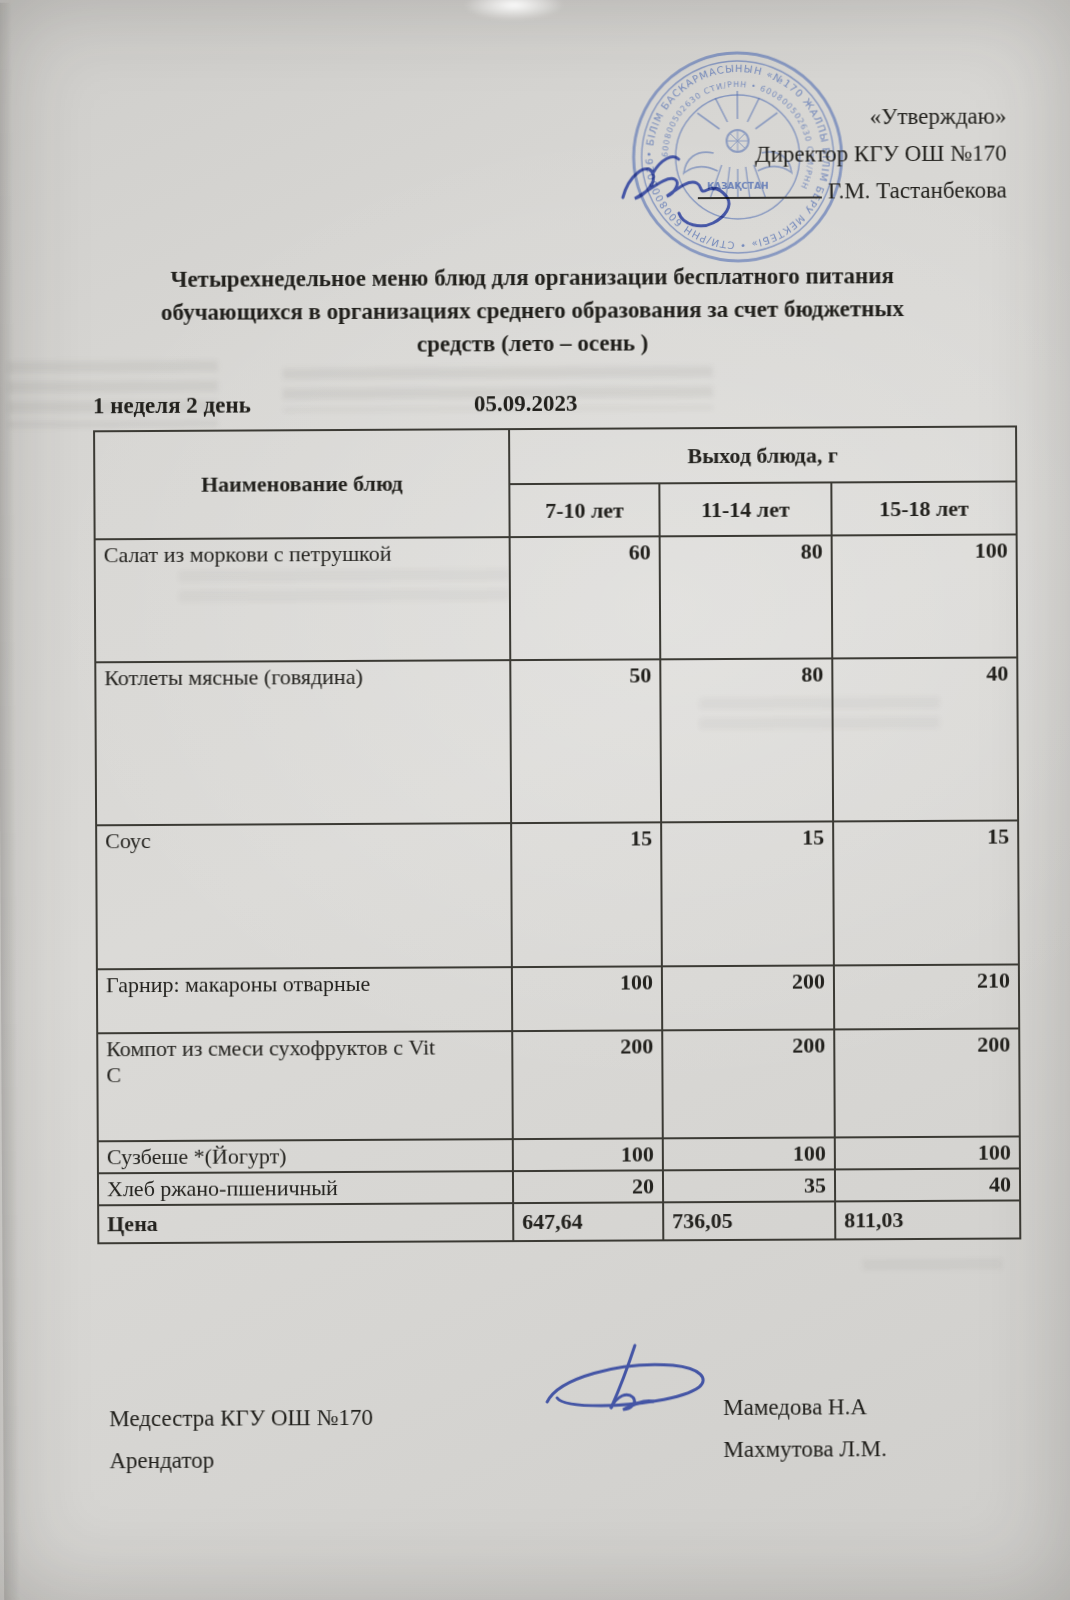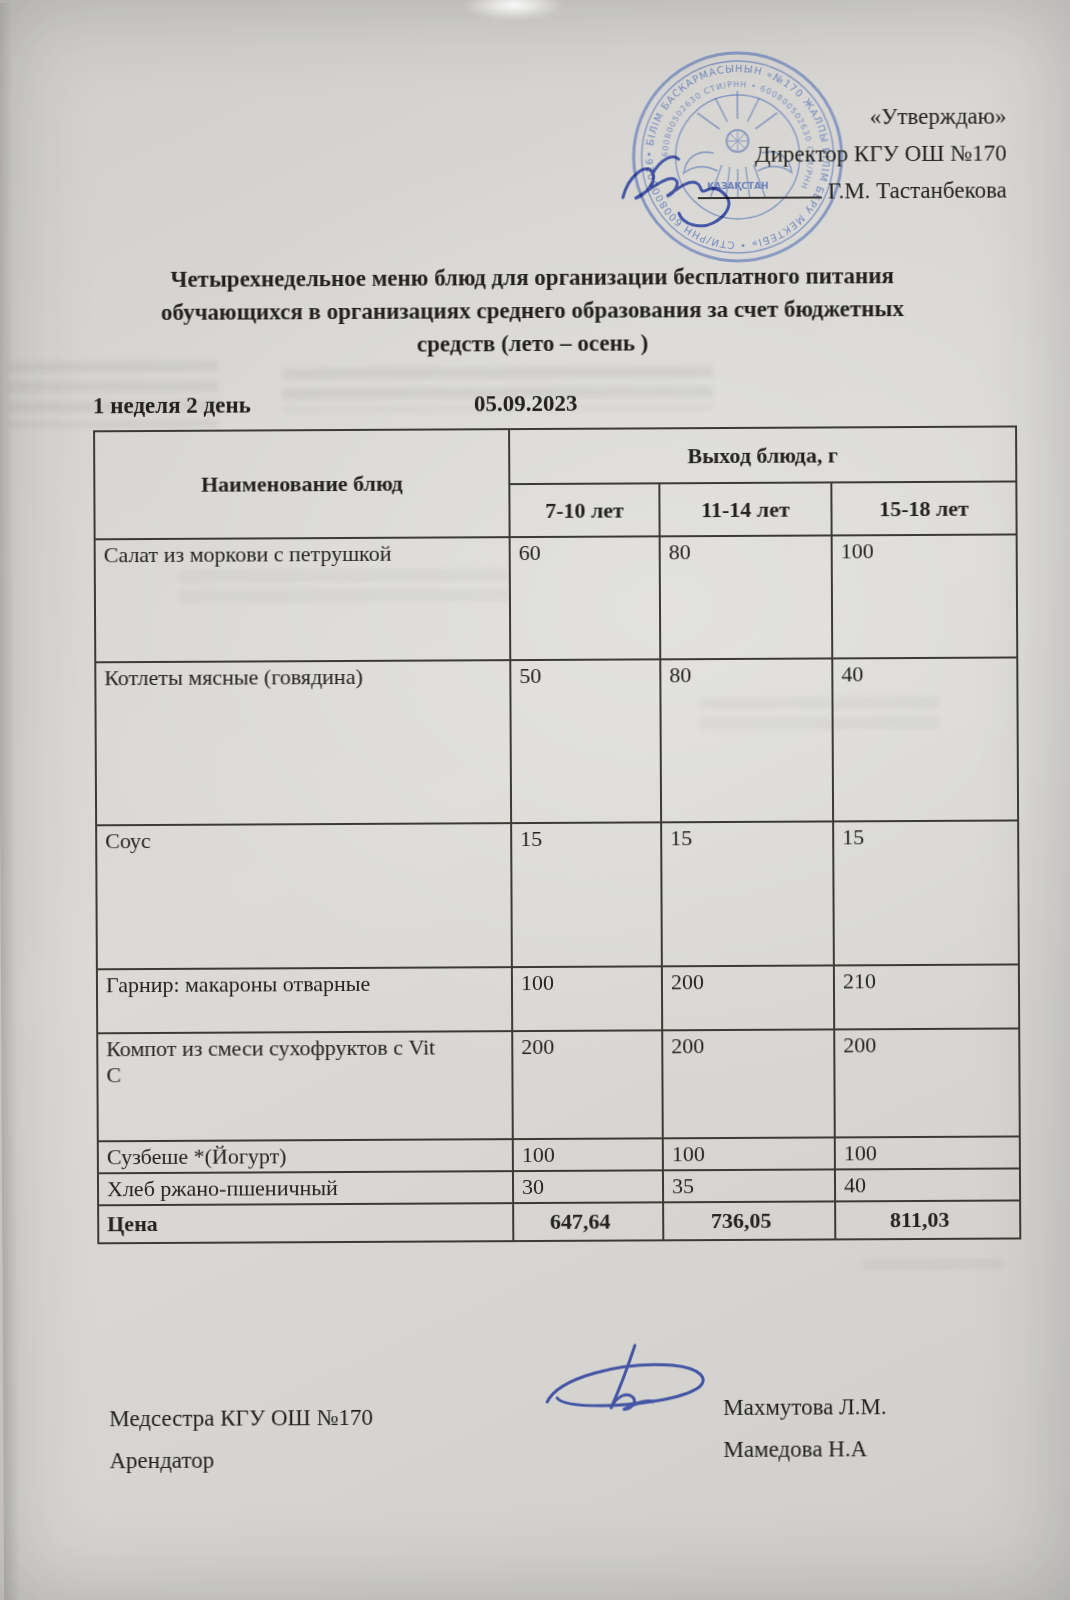--- a/index.html
+++ b/index.html
@@ -39,25 +39,25 @@
   .subhead .date{position:absolute;left:381px;top:0;}
   
   table.menu{position:absolute;left:95px;top:428px;width:922px;
     border-collapse:collapse;table-layout:fixed;font-size:22px;color:#23221e;}
   table.menu th,table.menu td{border:2px solid #3b3a34;padding:2px 8px;vertical-align:top;
     overflow:hidden;}
   table.menu th{font-weight:bold;vertical-align:middle;text-align:center;padding:2px 4px;}
   tr.hr1{height:55px;} tr.hr2{height:53px;}
   tr.r0{height:123px;} tr.r1{height:163px;} tr.r2{height:144px;} tr.r3{height:64px;}
   tr.r4{height:108px;} tr.r5{height:31px;} tr.r6{height:28px;} tr.rp{height:38px;}
-  td.num{text-align:left;padding-top:3px;}
+  td.num{text-align:right;padding-top:3px;font-weight:bold;}
   td.dish{padding-left:10px;padding-top:3px;}
   .wrapnarrow{max-width:330px;}
   tr.rp td{font-weight:bold;vertical-align:middle;}
-  tr.rp td.num{text-align:center;padding-right:24px;}
+  tr.rp td.num{text-align:left;padding-right:24px;}
   
   .footer-left{position:absolute;left:106px;top:1396px;font-size:23px;line-height:42px;}
   .footer-right{position:absolute;left:720px;top:1388px;font-size:23px;line-height:42px;}
   .nurse-sig{position:absolute;left:520px;top:1336px;width:215px;height:105px;mix-blend-mode:multiply;}
   .stamp text{font-family:"DejaVu Sans",sans-serif;}
 </style>
 </head>
 <body>
 
 <div class="page">
@@ -176,21 +176,21 @@
           <td class="num">200</td>
         </tr>
         <tr class="r5">
           <td class="dish">Сузбеше *(Йогурт)</td>
           <td class="num">100</td>
           <td class="num">100</td>
           <td class="num">100</td>
         </tr>
         <tr class="r6">
           <td class="dish">Хлеб ржано-пшеничный</td>
-          <td class="num">30</td>
+          <td class="num">20</td>
           <td class="num">35</td>
           <td class="num">40</td>
         </tr>
         <tr class="rp">
           <td class="dish">Цена</td>
           <td class="num">647,64</td>
           <td class="num">736,05</td>
           <td class="num">811,03</td>
         </tr>
       </tbody>
@@ -203,18 +203,18 @@
 
     <svg class="nurse-sig" viewBox="0 0 215 105">
       <g stroke="#2b3f9e" stroke-width="3" fill="none" stroke-linecap="round" opacity="0.85">
         <path d="M112,10 C106,28 98,50 88,72"></path>
         <path d="M24,66 C36,42 96,26 150,30 C178,33 186,44 176,52 C160,64 110,70 78,70 C56,70 38,68 34,62"></path>
         <path d="M88,72 C94,60 104,56 110,62 C114,67 108,74 100,74 C108,70 120,64 130,66"></path>
       </g>
     </svg>
 
     <div class="footer-right">
+      <div>Мамедова Н.А</div>
       <div>Махмутова Л.М.</div>
-      <div>Мамедова Н.А</div>
     </div>
 
   </div>
 </div>
 
 </body></html>

